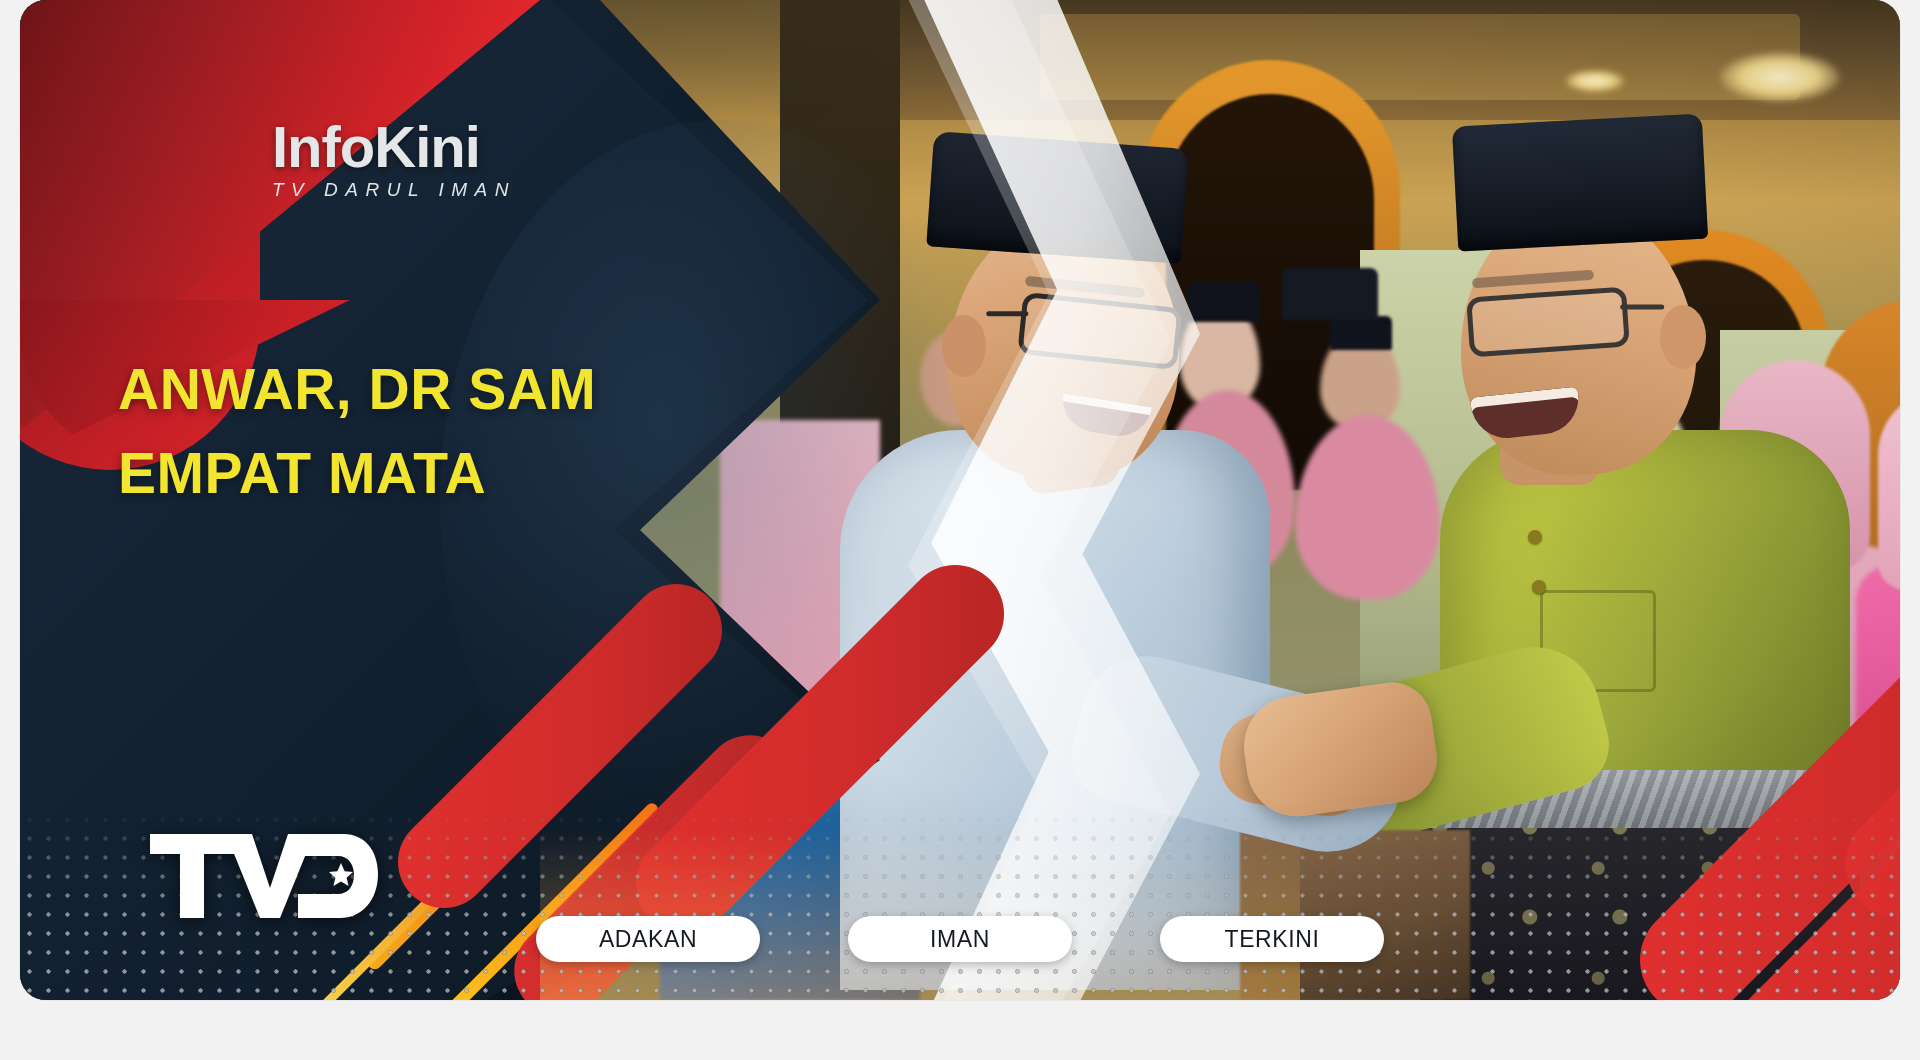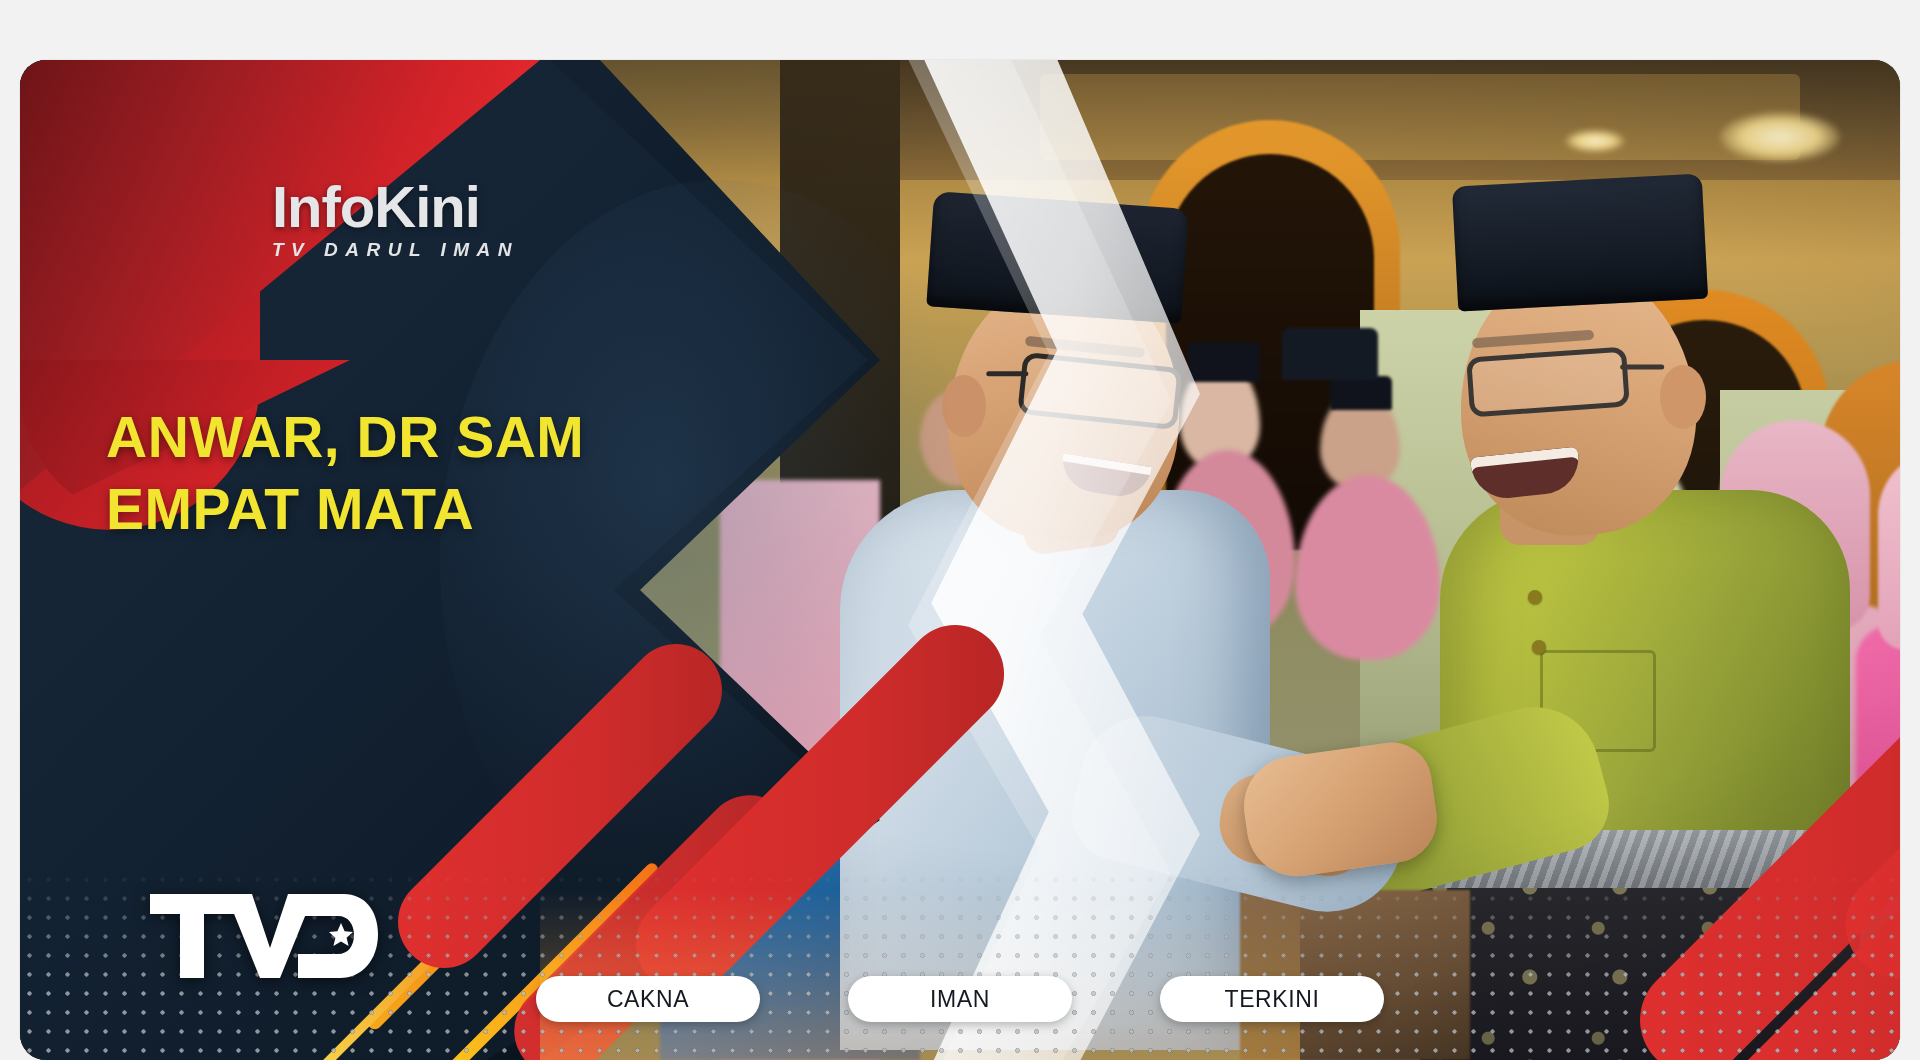--- a/index.html
+++ b/index.html
@@ -6,21 +6,21 @@
   body{
     width:1920px;height:1060px;overflow:hidden;
     background:#f2f2f2;
     font-family:"Liberation Sans", sans-serif;
   }
 
   
   .page{
     position:relative;width:1920px;height:1060px;
     background:#f2f2f2;
-    display:flex;align-items:flex-end;justify-content:center;
+    display:flex;align-items:flex-start;justify-content:center;
   }
   .card{
     position:relative;
     width:1880px;height:1000px;
     border-radius:26px;
     overflow:hidden;
     background:#0d1b26;
     box-shadow:0 0 0 1px rgba(0,0,0,.04);
   }
 
@@ -344,35 +344,35 @@
   
   .brand{
     position:absolute;left:252px;top:118px;z-index:40;
   }
   .brand-name{
     font-size:58px;font-weight:700;color:#e4e6e8;letter-spacing:-1px;line-height:1;
     text-shadow:0 2px 6px rgba(0,0,0,.5);
   }
   .brand-sub{
     margin-top:4px;
-    font-size:19px;font-weight:700;font-style:italic;color:#e2e4e6;
+    font-size:19px;font-weight:400;font-style:italic;color:#e2e4e6;
     letter-spacing:7.5px;line-height:1;
   }
 
   
   .headline{
     position:absolute;left:82px;top:340px;width:660px;z-index:40;
   }
   .headline .hl{
     color:#f2e530;
     font-size:57px;font-weight:700;line-height:1.19;
     letter-spacing:.5px;
     text-transform:uppercase;
     text-shadow:0 3px 10px rgba(0,0,0,.45);
-    margin:4px;
+    margin:16px;
   }
 
   
   .tvdi{
     position:absolute;left:128px;top:830px;z-index:45;
     display:flex;align-items:flex-end;
   }
   .tvdi svg{display:block;filter:drop-shadow(0 3px 8px rgba(0,0,0,.55));}
 
   
@@ -513,19 +513,19 @@
         <path d="M150 4 H196 C216 4 230 20 230 44 C230 70 214 88 192 88 H150 V64 H190
                  C200 64 206 56 206 45 C206 34 200 26 190 26 H150 Z" fill="#ffffff"></path>
 
         <path d="M176 28 A18 18 0 1 0 176 64 A14 14 0 1 1 176 28 Z" fill="#ffffff"></path>
         <path d="M193 33 L196.6 41.2 L205 42 L198.6 47.8 L200.6 56 L193 51.6 L185.4 56
                  L187.4 47.8 L181 42 L189.4 41.2 Z" fill="#ffffff"></path>
       </svg>
     </div>
 
     <div class="pills">
-      <div class="pill">CAKNA</div>
+      <div class="pill">ADAKAN</div>
       <div class="pill">IMAN</div>
       <div class="pill">TERKINI</div>
     </div>
 
   </div>
 </div>
 
 </body></html>

